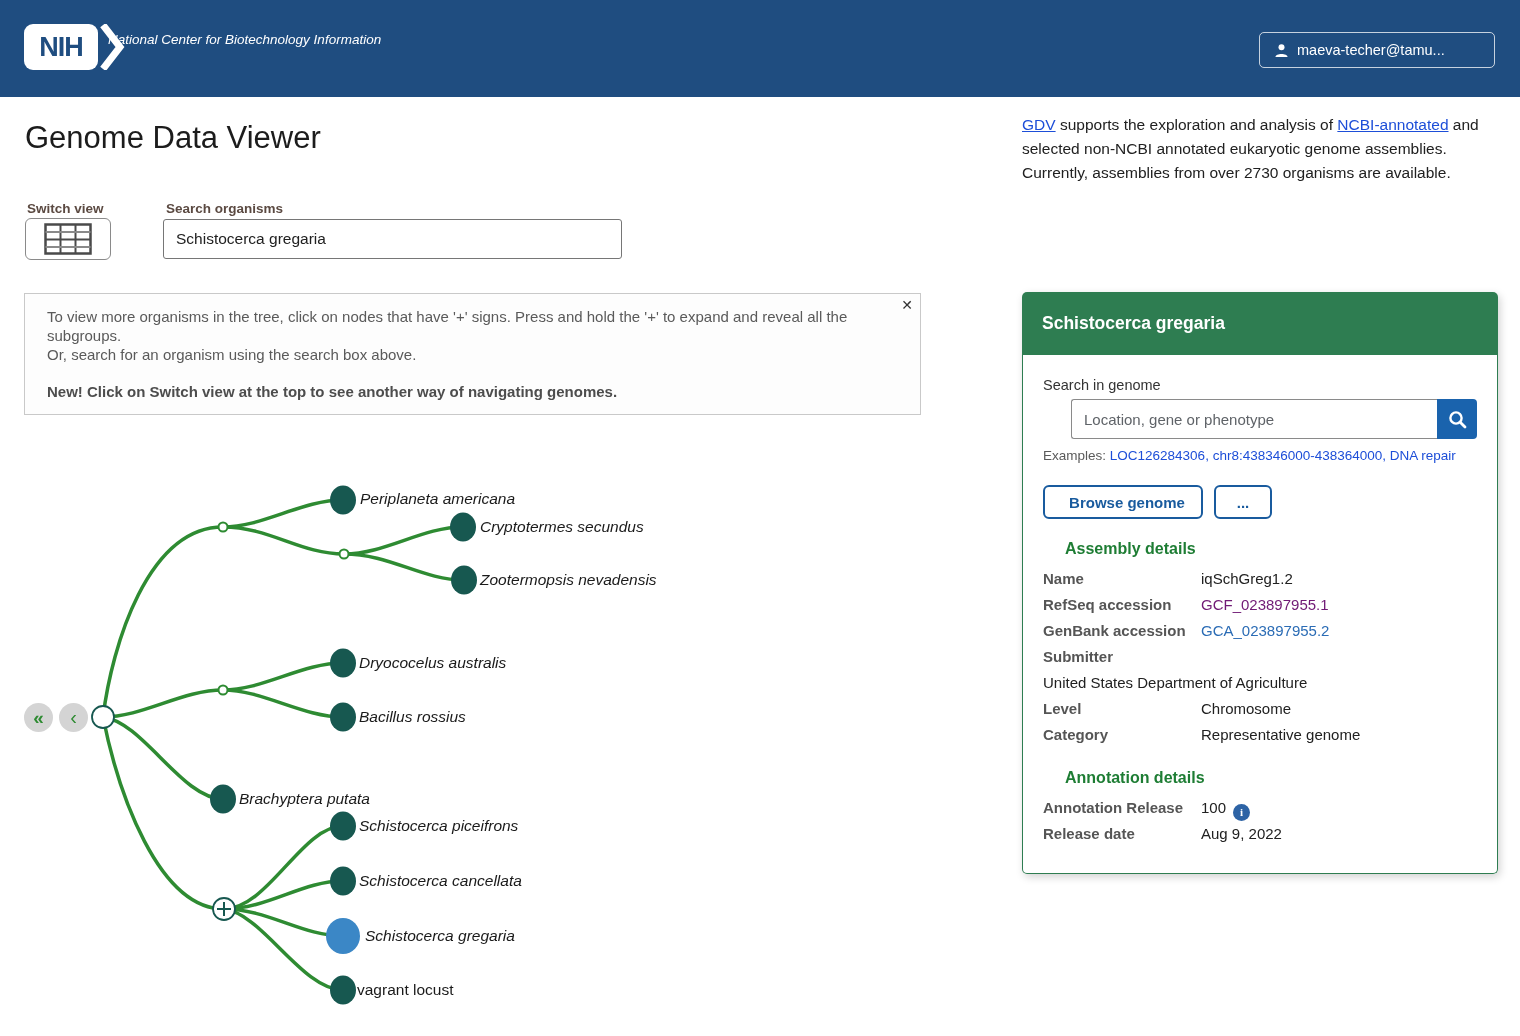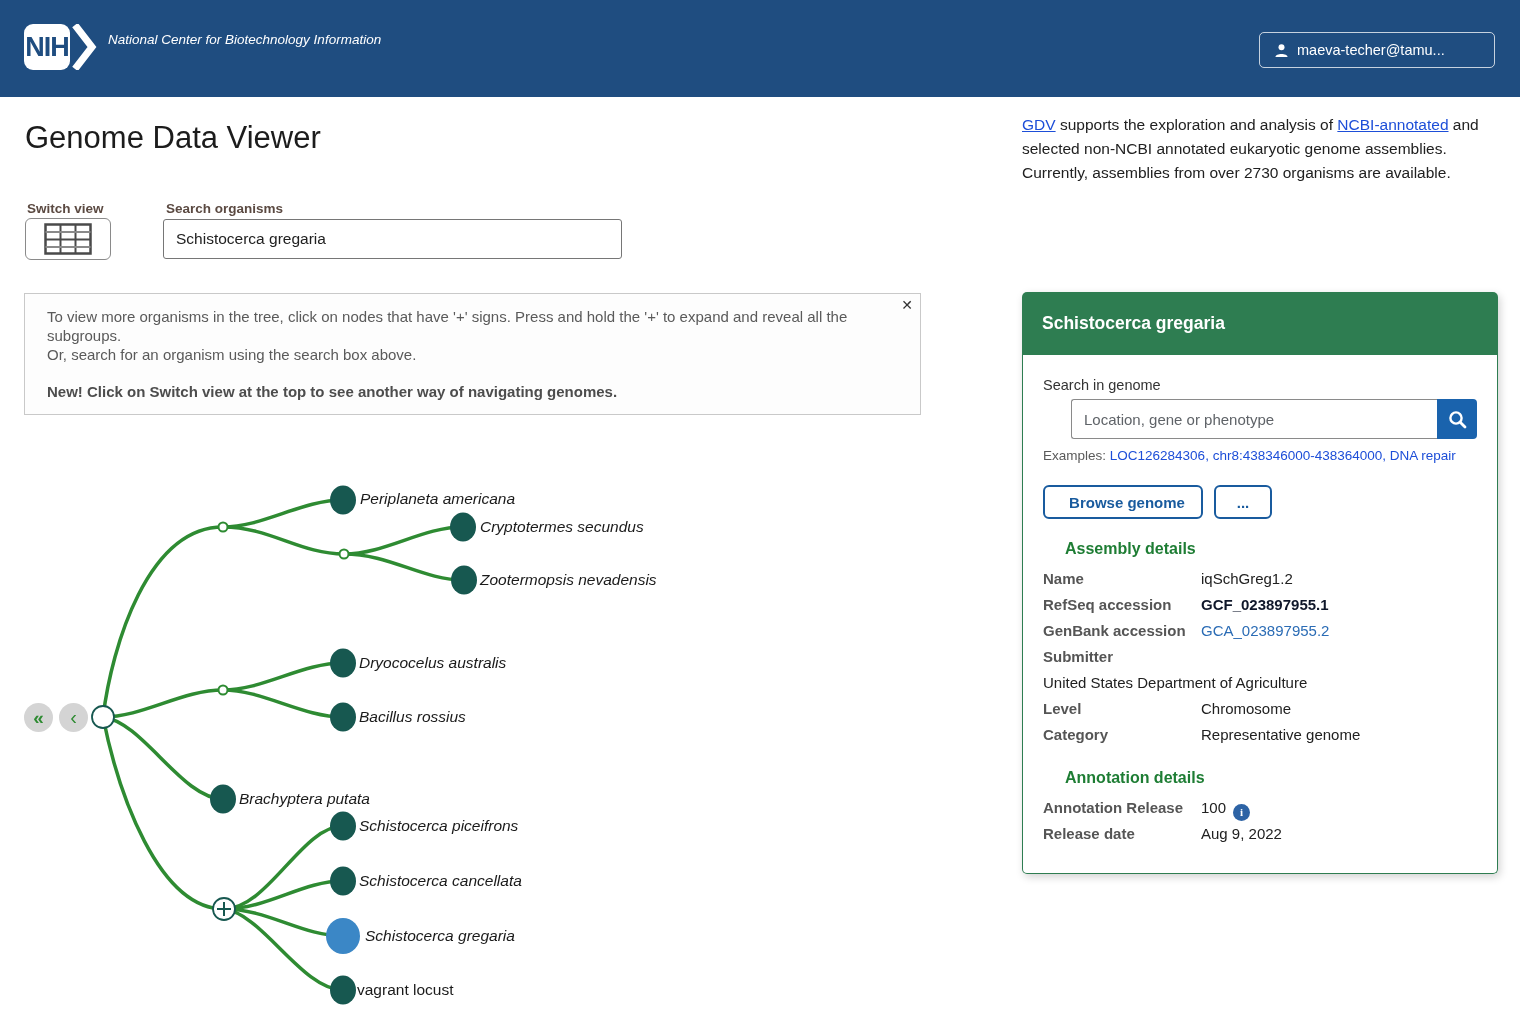--- a/index.html
+++ b/index.html
@@ -3,21 +3,21 @@
 <meta charset="utf-8">
 <style>
   * { margin:0; padding:0; box-sizing:border-box; }
   html,body { background:#fff; }
   body { font-family:"Liberation Sans", sans-serif; color:#212121; }
   .canvas { position:relative; width:1520px; height:1036px; overflow:hidden; background:#fff; }
 
   
   .top-header { position:absolute; left:0; top:0; width:1520px; height:97px; background:#1f4d80; }
   .nih-logo { position:absolute; left:24px; top:24px; display:flex; align-items:center; }
-  .nih-box { width:46px; height:46px; background:#fff; border-radius:9px; display:flex; align-items:center; justify-content:center;
+  .nih-box { width:74px; height:46px; background:#fff; border-radius:9px; display:flex; align-items:center; justify-content:center;
              font-weight:bold; font-size:27px; color:#1f4d80; letter-spacing:-1px; }
   .nih-chev { margin-left:2px; }
   .hdr-titles { position:absolute; left:108px; top:28px; color:#fff; }
   .hdr-title { font-size:23px; font-weight:bold; letter-spacing:0.2px; }
   .hdr-sub { font-size:13.5px; font-style:italic; margin-top:4px; }
   .user-btn { position:absolute; right:25px; top:32px; height:36px; min-width:236px; border:1px solid rgba(255,255,255,0.75);
               border-radius:5px; color:#fff; font-size:14.5px; display:flex; align-items:center; gap:8px; padding:2px 14px;
               background:transparent; cursor:pointer; }
 
   
@@ -62,21 +62,21 @@
   .btn-row { margin-top:22px; display:flex; gap:11px; }
   .outline-btn { border:2px solid #195b9e; color:#195b9e; background:#fff; font-weight:bold; font-size:15px; border-radius:6px;
                  cursor:pointer; font-family:"Liberation Sans",sans-serif; }
   .browse-btn { width:160px; height:34px;padding-left:8px; }
   .more-btn { width:58px; height:34px; }
   .detail-heading { margin:21px 0 8px 22px; font-size:16px; font-weight:bold; color:#1e7d34; }
   .detail-row { display:flex; font-size:15px; line-height:26px; }
   .detail-label { width:158px; font-weight:bold; color:#555; flex:none; }
   .detail-value { color:#212121; }
   .full-row { font-size:15px; line-height:26px; color:#212121; }
-  a.visited-link { color:#0f172a; text-decoration:none; cursor:pointer;font-weight:bold; }
+  a.visited-link { color:#701a75; text-decoration:none; cursor:pointer; }
   a.plain-link { color:#2b6cb5; text-decoration:none; cursor:pointer; }
   .info-badge { display:inline-flex; width:17px; height:17px; border-radius:50%; background:#2d63a5; color:#fff; font-size:11px;
                 font-weight:bold; align-items:center; justify-content:center; vertical-align:-3px; margin-left:7px;
                 font-family:"Liberation Serif",serif; cursor:pointer; }
 </style>
 </head>
 <body>
 
 <div class="canvas">
 

